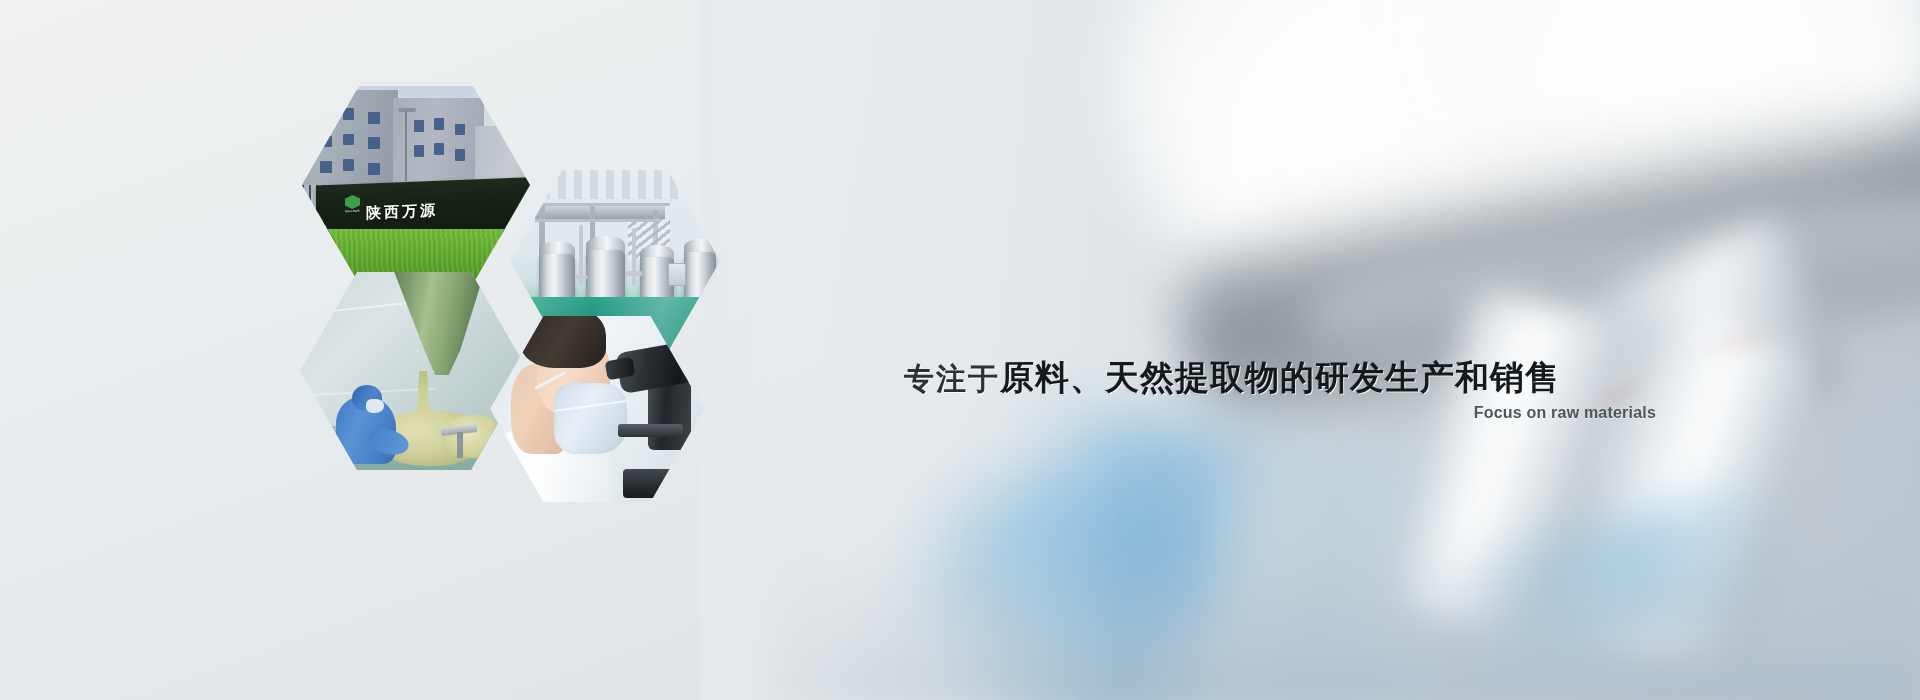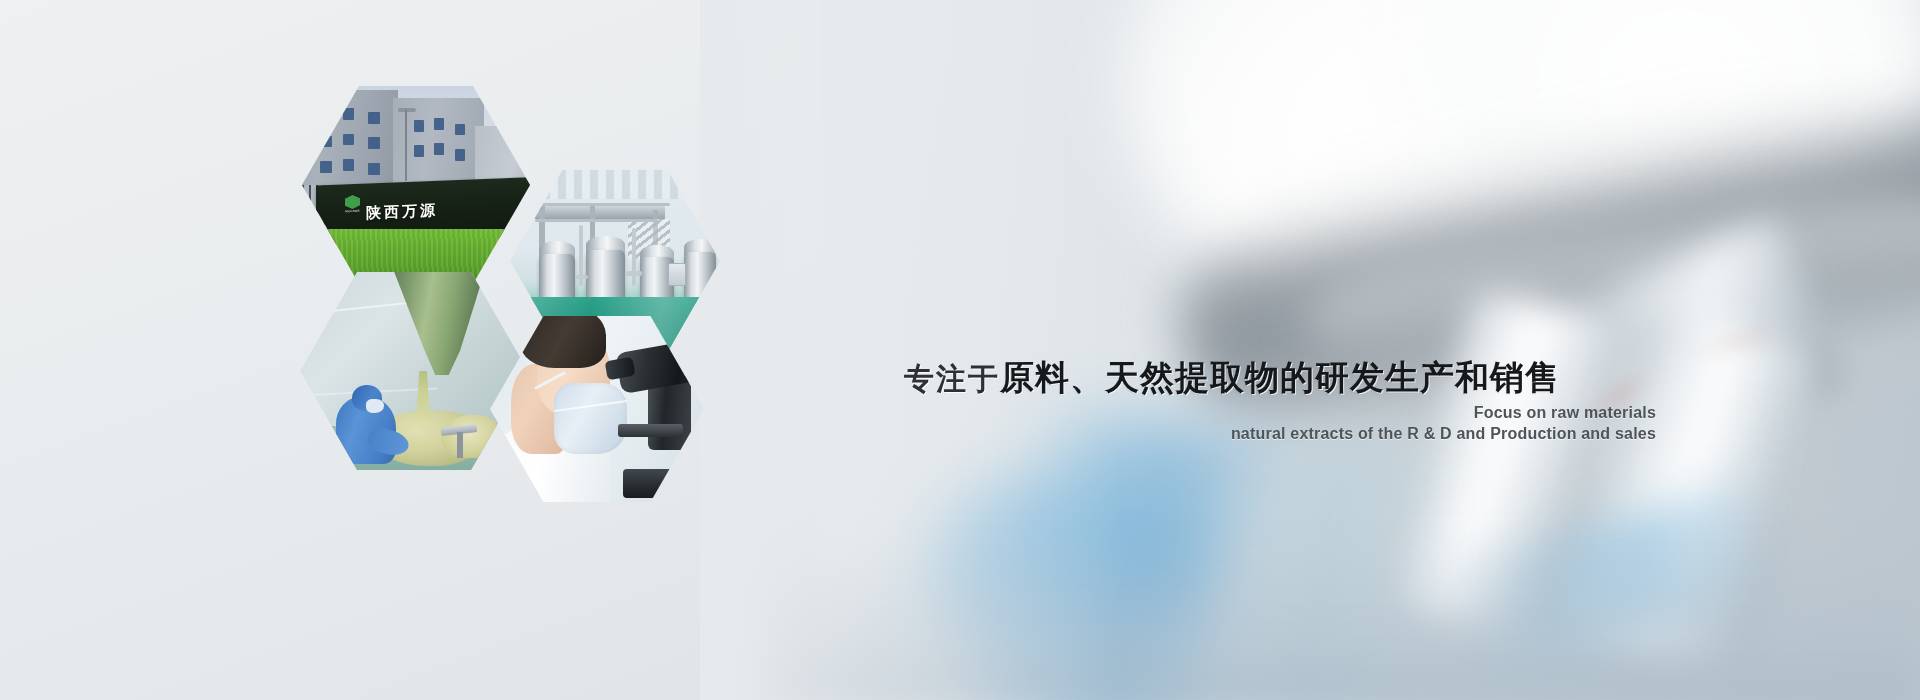--- a/index.html
+++ b/index.html
@@ -391,18 +391,15 @@
   </div>
 
   <div id="headline">
     <span class="hl-light">专注于</span><span class="hl-bold">原料、天然提取物的研发生产和销售</span>
   </div>
 
   <div id="subwrap">
     <div class="sub-row" style="top:0">
       <span id="sub1" style="position:static">Focus on raw materials</span>
     </div>
-    <div class="sub-row" style="top:21px">
-      <span id="sub2" style="position:static">natural extracts of the R &amp; D and Production and sales</span>
-    </div>
   </div>
 
 </div>
 
 </body></html>

